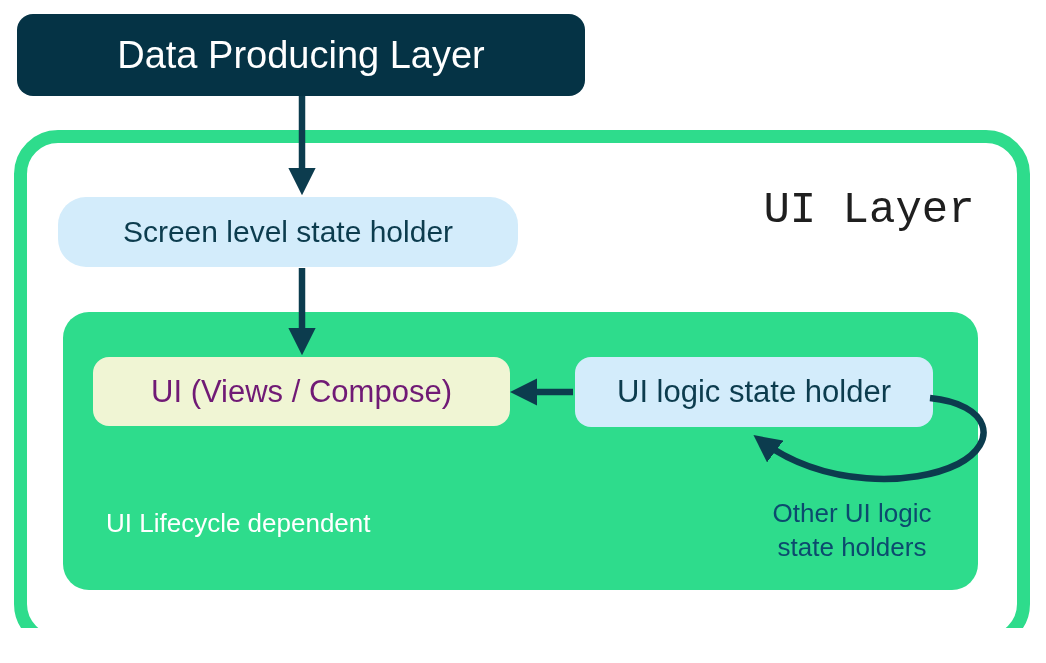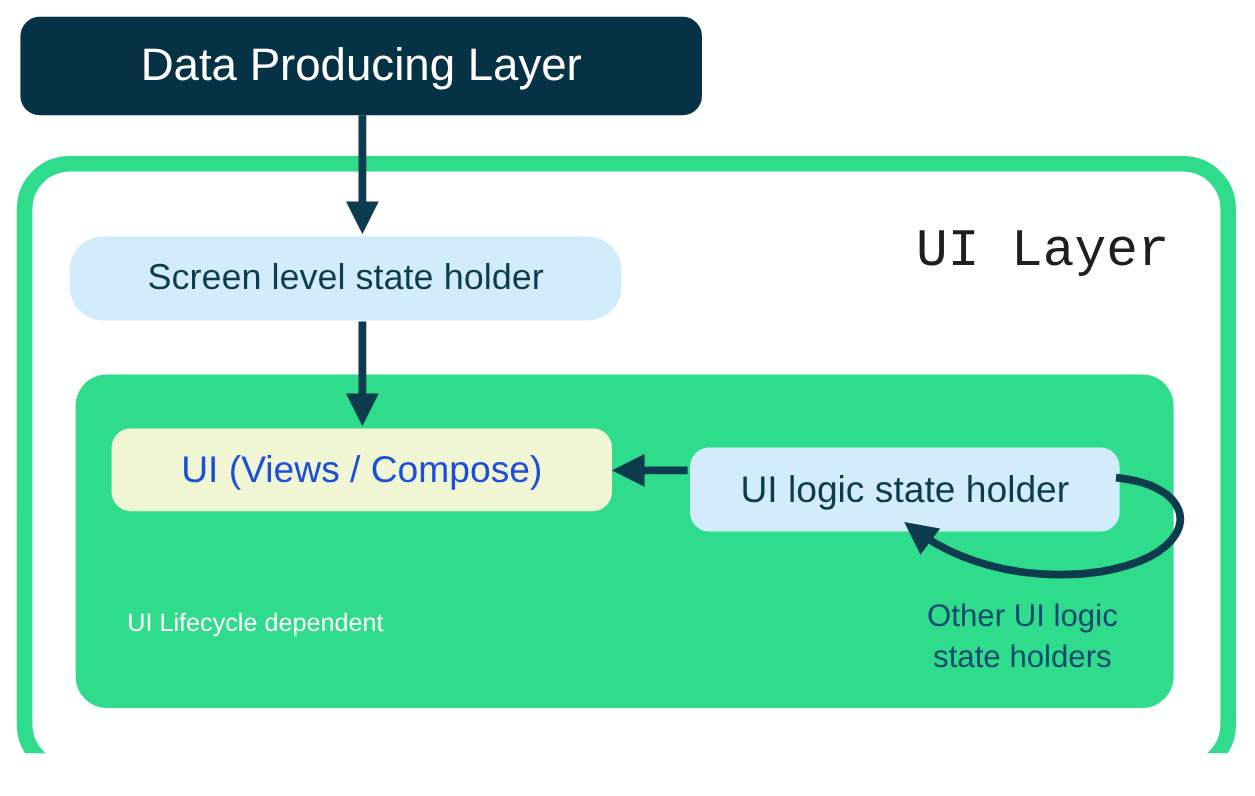--- a/index.html
+++ b/index.html
@@ -54,36 +54,35 @@
   .inner-lifecycle {
     position: absolute;
     left: 63px; top: 312px; width: 915px; height: 278px;
     background: #2EDC8C;
     border-radius: 26px;
   }
   .box-ui-views {
     left: 93px; top: 357px; width: 417px; height: 69px;
     background: #F0F5D4;
     border-radius: 16px;
-    color: #1d4ed8;
+    color: #701a75;
     font-size: 31px;
   }
   .box-ui-logic {
     left: 575px; top: 357px; width: 358px; height: 70px;
     background: #D3ECFB;
     border-radius: 16px;
     color: #0C3C4E;
     font-size: 31px;
-    margin-top: 16px;
   }
   .lifecycle-caption {
     position: absolute;
     left: 106px; top: 508px;
     color: #ffffff;
-    font-size: 21px;
+    font-size: 26px;
   }
   .other-note {
     position: absolute;
     left: 741px; top: 496px; width: 222px;
     text-align: center;
     color: #0c4a6e;
     font-size: 26px;
     line-height: 34px;
   }
   .arrow-layer {

